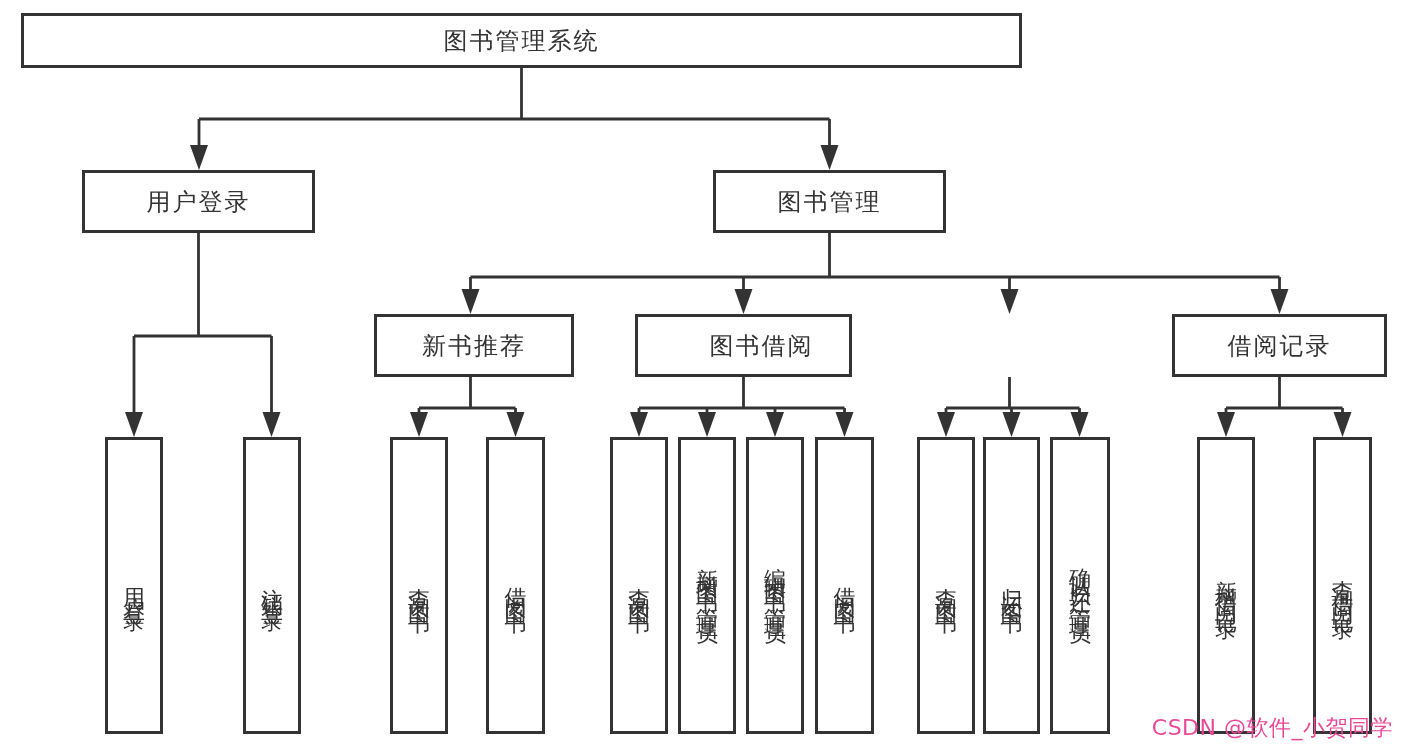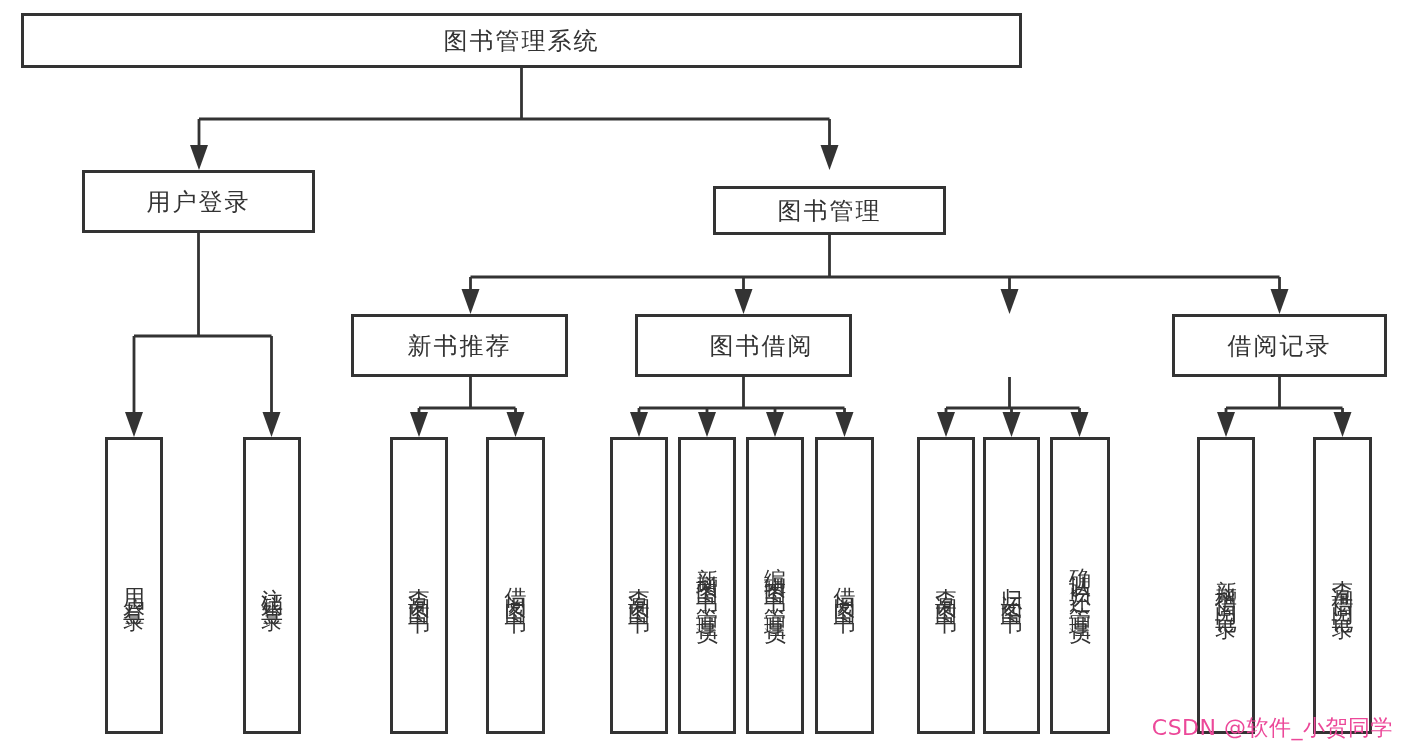--- a/index.html
+++ b/index.html
@@ -100,23 +100,23 @@
     <polygon class="arrow" points="937,412 955,412 946,437"></polygon>
     <polygon class="arrow" points="1002.5,412 1020.5,412 1011.5,437"></polygon>
     <polygon class="arrow" points="1070.5,412 1088.5,412 1079.5,437"></polygon>
     <polygon class="arrow" points="1217,412 1235,412 1226,437"></polygon>
     <polygon class="arrow" points="1333.5,412 1351.5,412 1342.5,437"></polygon>
   </svg>
 
   <div class="hbox" style="left:21px; top:13px; width:1001px; height:55px;">图书管理系统</div>
 
   <div class="hbox" style="left:82px; top:170px; width:233px; height:63px;">用户登录</div>
-  <div class="hbox" style="left:713px; top:170px; width:233px; height:49px;margin-top:16px;">图书管理</div>
+  <div class="hbox" style="left:713px; top:170px; width:233px; height:63px;">图书管理</div>
 
-  <div class="hbox" style="left:351px; top:314px; width:217px; height:63px;">新书推荐</div>
+  <div class="hbox" style="left:374px; top:314px; width:200px; height:63px;">新书推荐</div>
   <div class="hbox" style="left:635px; top:314px; width:217px; height:63px;padding-left:36px;">图书借阅</div>
   <div class="hbox" style="left:1172px; top:314px; width:215px; height:63px;">借阅记录</div>
 
   <div class="vbox" style="left:105px; width:58px;">用户登录</div>
   <div class="vbox" style="left:243px; width:58px;">注销登录</div>
 
   <div class="vbox" style="left:390px; width:58px;">查询图书</div>
   <div class="vbox" style="left:486px; width:59px;">借阅图书</div>
 
   <div class="vbox" style="left:610px; width:58px;">查询图书</div>

